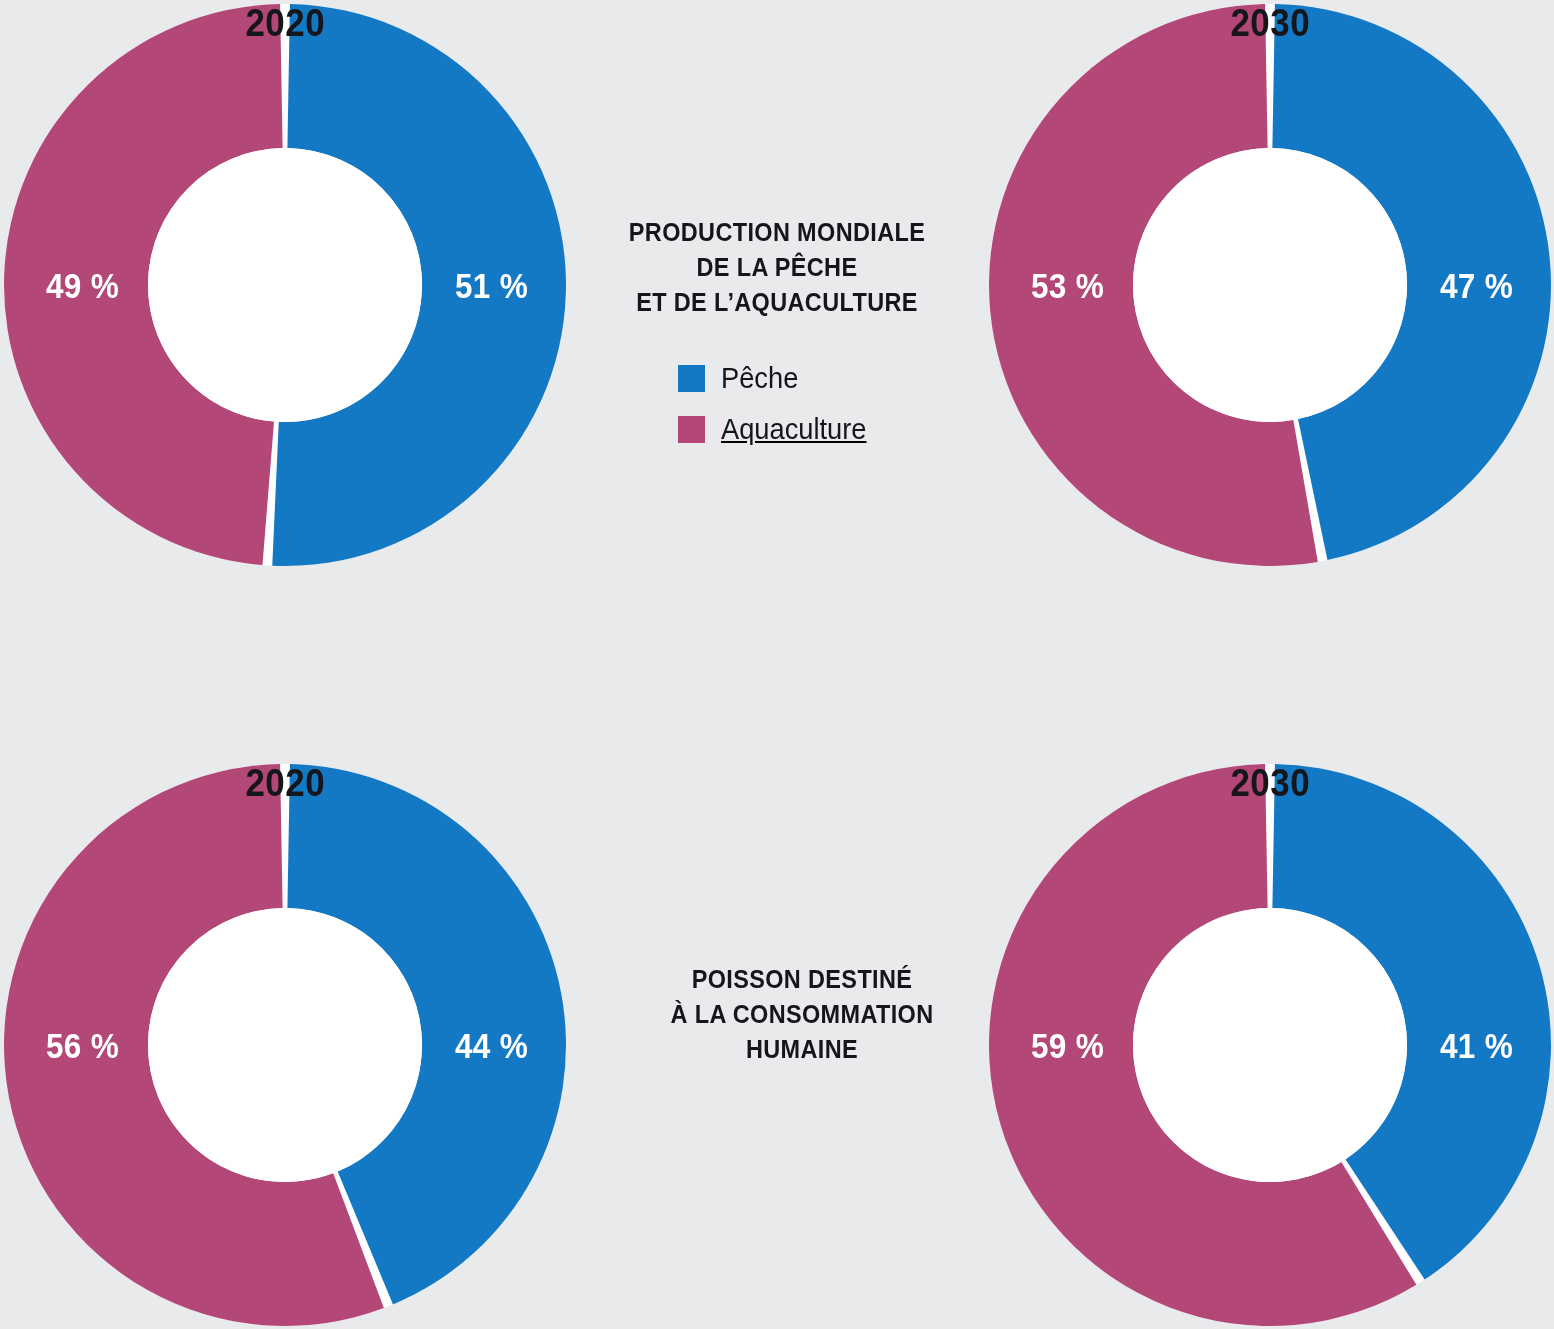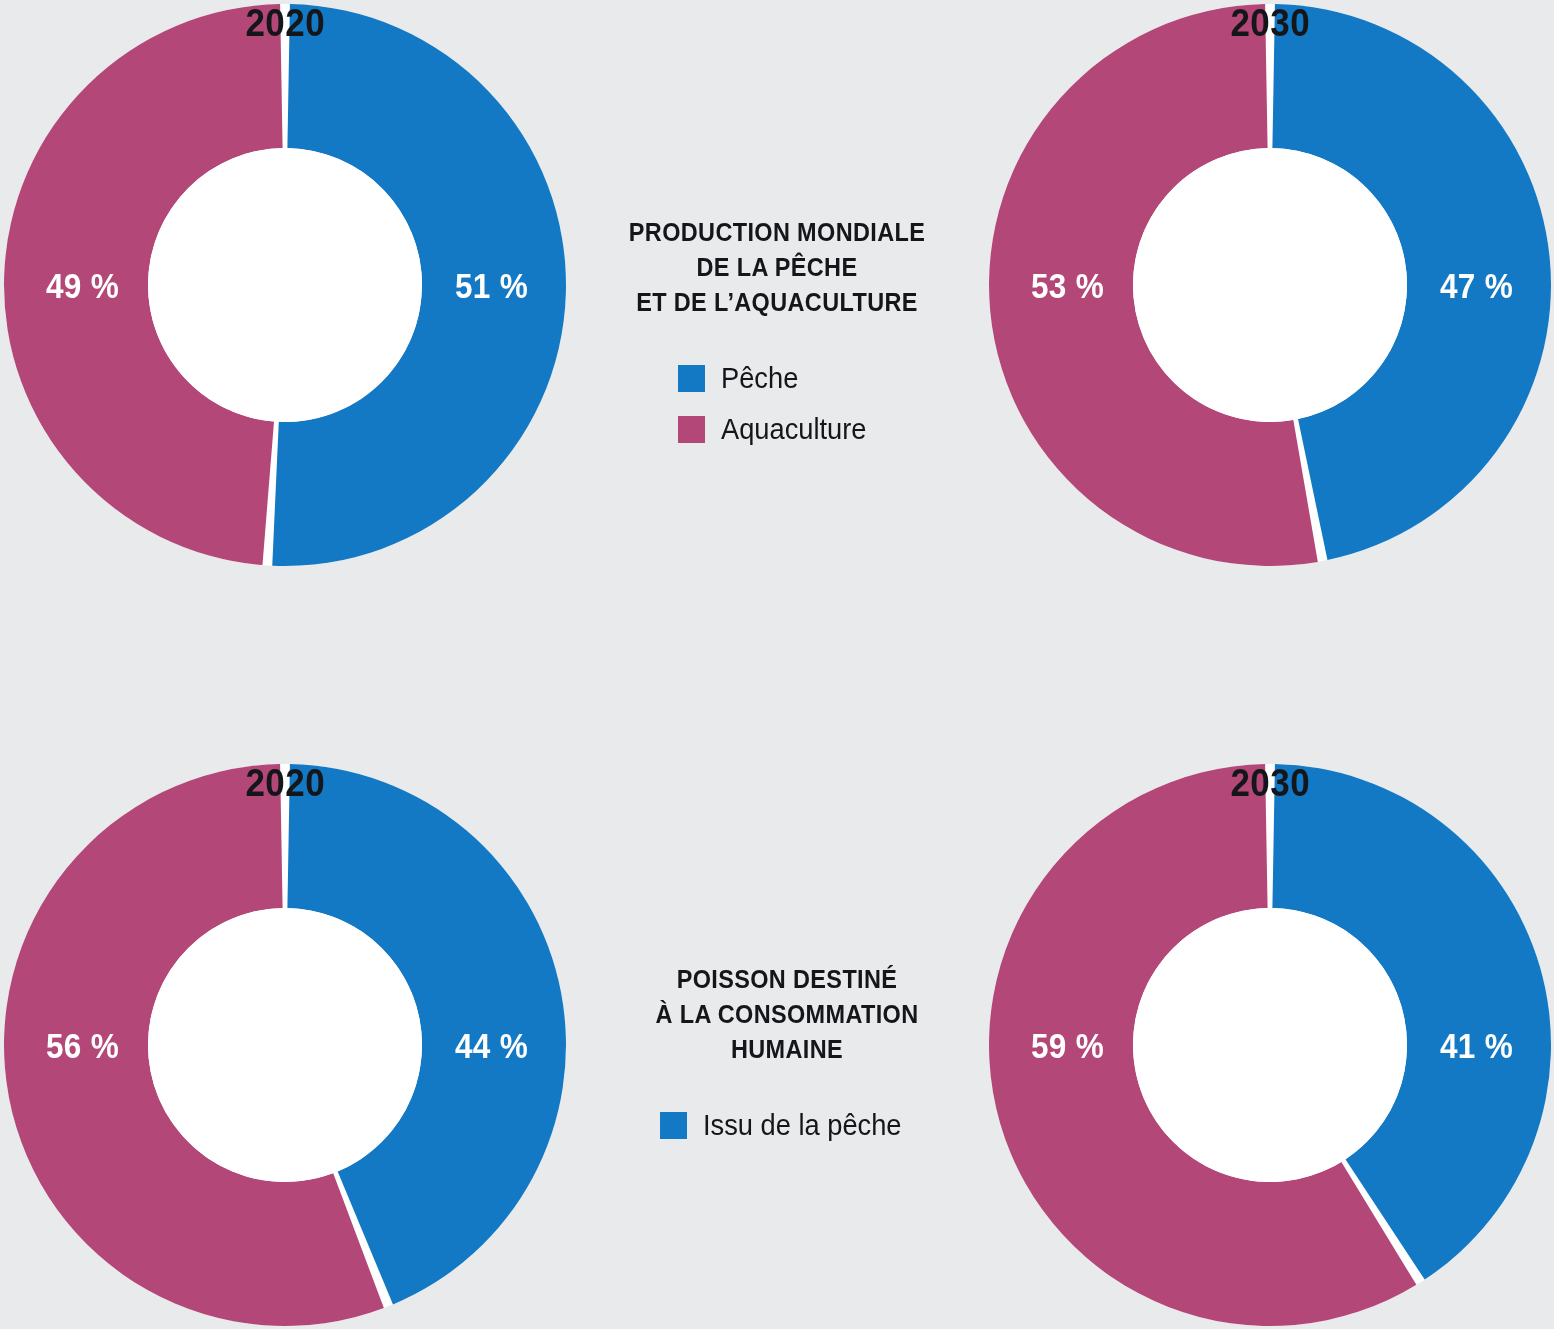--- a/index.html
+++ b/index.html
@@ -72,21 +72,21 @@
   .pct-left  { left: 40px;  top: 264px; }
   .pct-right { right: 36px; top: 264px; }
 
   
   .center-block {
     position: absolute;
     width: 400px;
     text-align: center;
   }
   .center-top    { left: 577px; top: 215px; }
-  .center-bottom { left: 587px; top: 962px; }
+  .center-bottom { left: 602px; top: 962px; }
 
   .heading {
     font-family: "Liberation Sans", sans-serif;
     font-weight: bold;
     font-size: 25.5px;
     line-height: 35px;
     letter-spacing: 0.4px;
     color: #15161a;
     transform: scaleX(0.92);
     text-transform: uppercase;
@@ -95,21 +95,21 @@
   .legend {
     margin-top: 42px;
     display: inline-block;
     text-align: right;
   }
   .legend-row {
     display: flex;
     align-items: center;
     margin-bottom: 18px;
   }
-  .legend-row:last-child { margin-bottom: 0; }
+  .legend-row:last-child { margin-bottom: 0; text-decoration: underline; }
   .swatch {
     width: 27px;
     height: 27px;
     flex: 0 0 27px;
     margin-right: 16px;
   }
   .legend-label {
     font-family: "Liberation Sans", sans-serif;
     font-size: 29px;
     color: #15161a;
@@ -205,20 +205,16 @@
     </div>
   </div>
 
   <div class="center-block center-bottom">
     <div class="heading">
       <div>POISSON DESTINÉ</div>
       <div>À LA CONSOMMATION</div>
       <div>HUMAINE</div>
     </div>
     <div class="legend">
-      <div class="legend-row">
-        <span class="swatch" style="background:#1479c4"></span>
-        <span class="legend-label">Issu de la pêche</span>
-      </div>
     </div>
   </div>
 
 </div>
 
 </body></html>

